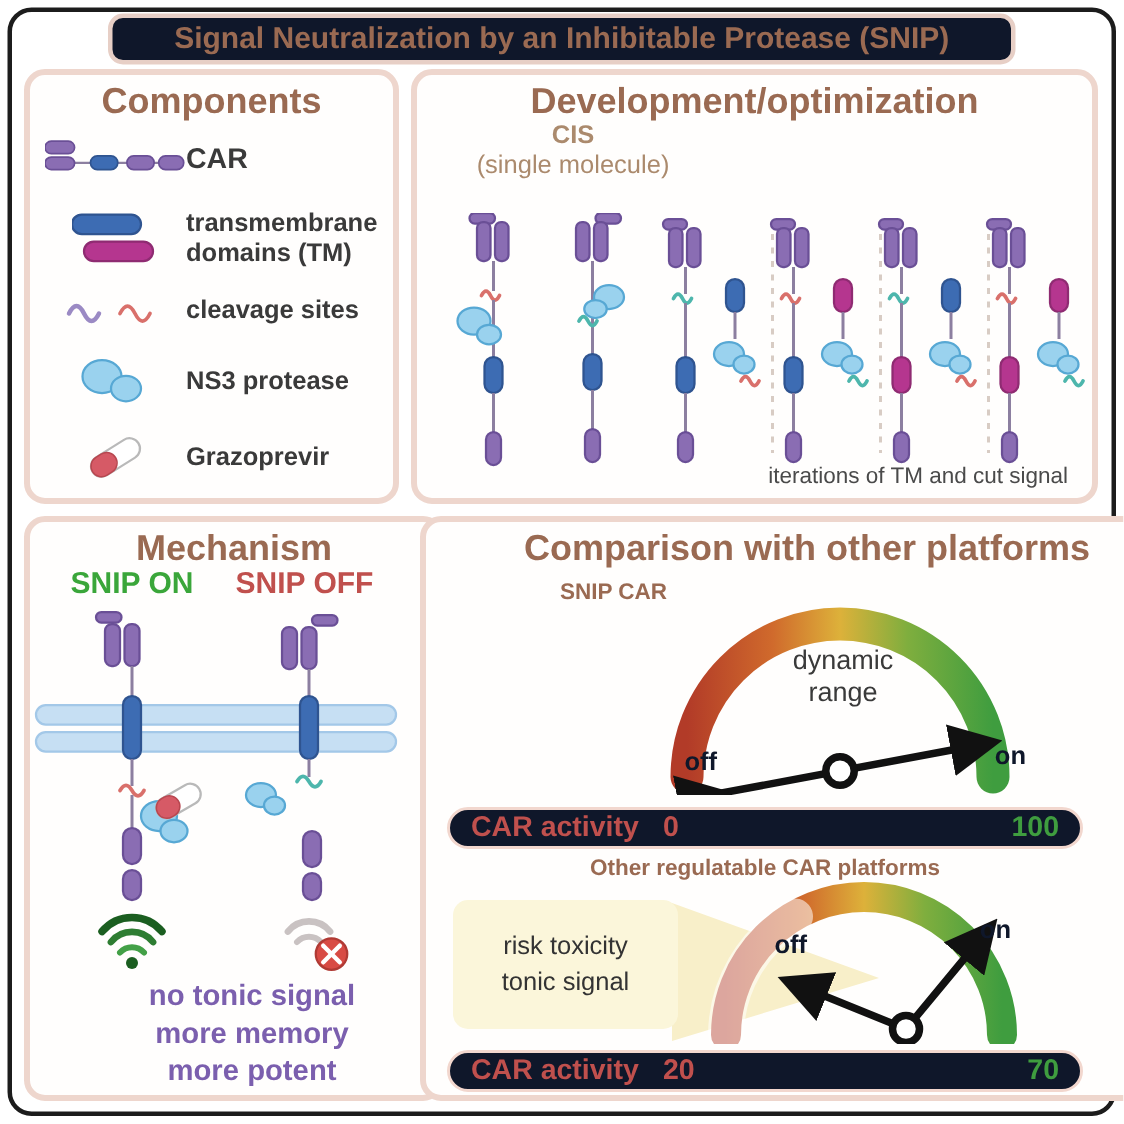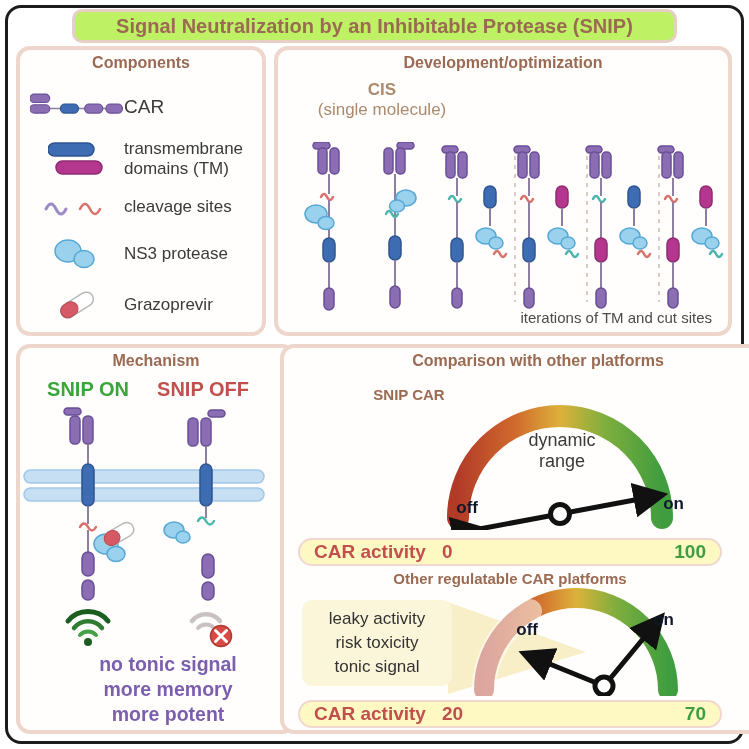--- a/index.html
+++ b/index.html
@@ -1,29 +1,29 @@
 <!DOCTYPE html>
 <html><head>
 <meta charset="utf-8">
 <style>
   html,body{margin:0;padding:0;background:#ffffff;}
   .figure{position:relative;width:749px;height:749px;background:#ffffff;
           font-family:"Liberation Sans", sans-serif;overflow:hidden;}
   .outer-border{position:absolute;inset:5px;border:3px solid #1c1c1c;border-radius:16px;pointer-events:none;}
 
-  .title-bar{position:absolute;left:72px;top:9px;width:605px;height:34px;background:#bef264;
+  .title-bar{position:absolute;left:72px;top:9px;width:605px;height:34px;background:#0f172a;
              border:3px solid #e7cfc6;border-radius:10px;box-sizing:border-box;
              display:flex;align-items:center;justify-content:center;}
   .title-text{color:#9a6a52;font-weight:bold;font-size:20px;white-space:nowrap;}
 
   .panel{position:absolute;background:#fffefd;border:4px solid #eed6cd;border-radius:14px;box-sizing:border-box;}
-  .panel-title{text-align:center;font-size:16px;color:#9a6a52;font-weight:bold;margin-top:4px;}
+  .panel-title{text-align:center;font-size:24px;color:#9a6a52;font-weight:bold;margin-top:4px;}
 
   
-  .comp-rows{position:absolute;top:32px;left:0;right:0;}
+  .comp-rows{position:absolute;top:32px;left:0;right:0;font-weight:bold;}
   .comp-row{display:flex;align-items:center;padding:0 8px 0 10px;}
   .comp-icon{width:94px;flex:none;display:flex;justify-content:center;align-items:center;}
   .comp-label{font-size:17px;color:#3a3a3a;line-height:1.15;}
   .comp-label.big{font-size:19px;}
 
   
   .sub-brown{color:#ab8a6d;font-size:17px;text-align:center;line-height:1.2;}
   .devopt-cis{position:absolute;left:24px;top:30px;width:160px;}
   .devopt-trans{position:absolute;left:182px;top:30px;width:248px;}
   .devopt-footnote{position:absolute;right:16px;bottom:6px;font-size:15px;color:#4a4a4a;}
@@ -35,21 +35,21 @@
             color:#c0504d;font-weight:bold;font-size:20px;}
   .mech-bullets{position:absolute;left:0;right:0;top:304px;text-align:center;
                 color:#7b5fae;font-weight:bold;font-size:19.5px;line-height:1.28;padding-left:24px;}
 
   
   .cmp-heading{position:absolute;color:#9a6a52;font-weight:bold;font-size:15px;text-align:center;}
   .gauge-wrap{position:absolute;}
   .gauge-center-label{position:absolute;left:104px;top:32px;width:96px;text-align:center;
                       font-size:18px;color:#3a3a3a;line-height:1.15;}
   .gauge-tick{position:absolute;width:40px;text-align:right;font-size:17px;font-weight:bold;color:#0f172a;}
-  .activity-bar{position:absolute;height:28px;background:#fef9c3;border:2px solid #f2d7ce;border-radius:15px;
+  .activity-bar{position:absolute;height:28px;background:#0f172a;border:2px solid #f2d7ce;border-radius:15px;
                 display:flex;align-items:center;padding:0 14px;box-sizing:border-box;
                 font-weight:bold;font-size:19px;}
   .ab-label{color:#c0504d;}
   .ab-min{color:#c0504d;margin-left:16px;}
   .ab-max{color:#3f9d3f;margin-left:auto;}
   .warn-box{position:absolute;left:18px;top:252px;width:150px;height:86px;background:#fbf6da;border-radius:10px;
             box-sizing:border-box;display:flex;flex-direction:column;justify-content:center;
             font-size:17px;color:#333;text-align:center;line-height:1.4;}
 
   
@@ -254,21 +254,21 @@
       </g>
       <g transform="translate(428,44)">
         <rect class="mg" x="-6" y="0" width="12" height="22" rx="6"></rect>
         <path class="ln" d="M0 22 V40"></path>
         <ellipse class="blob" cx="-4" cy="50" rx="10" ry="8"></ellipse>
         <ellipse class="blob" cx="6" cy="57" rx="7" ry="6"></ellipse>
         <path class="sqt" d="M4 68 q3 -6 6 0 t6 0"></path>
       </g>
     </svg>
 
-    <div class="devopt-footnote">iterations of TM and cut sites</div>
+    <div class="devopt-footnote">iterations of TM and cut signal</div>
   </div>
 
   <div class="panel" style="left:16px;top:344px;width:280px;height:390px;">
     <div class="panel-title">Mechanism</div>
     <div class="mech-on">SNIP ON</div>
     <div class="mech-off">SNIP OFF</div>
 
     <svg style="position:absolute;left:0;top:58px;" width="248" height="246" viewBox="0 0 248 246">
 
       <g>
@@ -364,21 +364,20 @@
       <span class="ab-max">100</span>
     </div>
 
     <div class="cmp-heading" style="left:0;top:222px;width:452px;">Other regulatable CAR platforms</div>
 
     <svg style="position:absolute;left:162px;top:250px;" width="140" height="100" viewBox="0 0 140 100">
       <polygon points="2,4 140,54 2,96" fill="#f8efc9"></polygon>
     </svg>
 
     <div class="warn-box">
-      <div>leaky activity</div>
       <div>risk toxicity</div>
       <div>tonic signal</div>
     </div>
 
     <div class="gauge-wrap" style="left:152px;top:236px;width:280px;height:112px;">
       <svg width="280" height="112" viewBox="0 0 280 112">
         <defs>
           <linearGradient id="grad2" x1="0" y1="0" x2="1" y2="0">
             <stop offset="0" stop-color="#b23b28"></stop>
             <stop offset="0.28" stop-color="#d06a2c"></stop>

